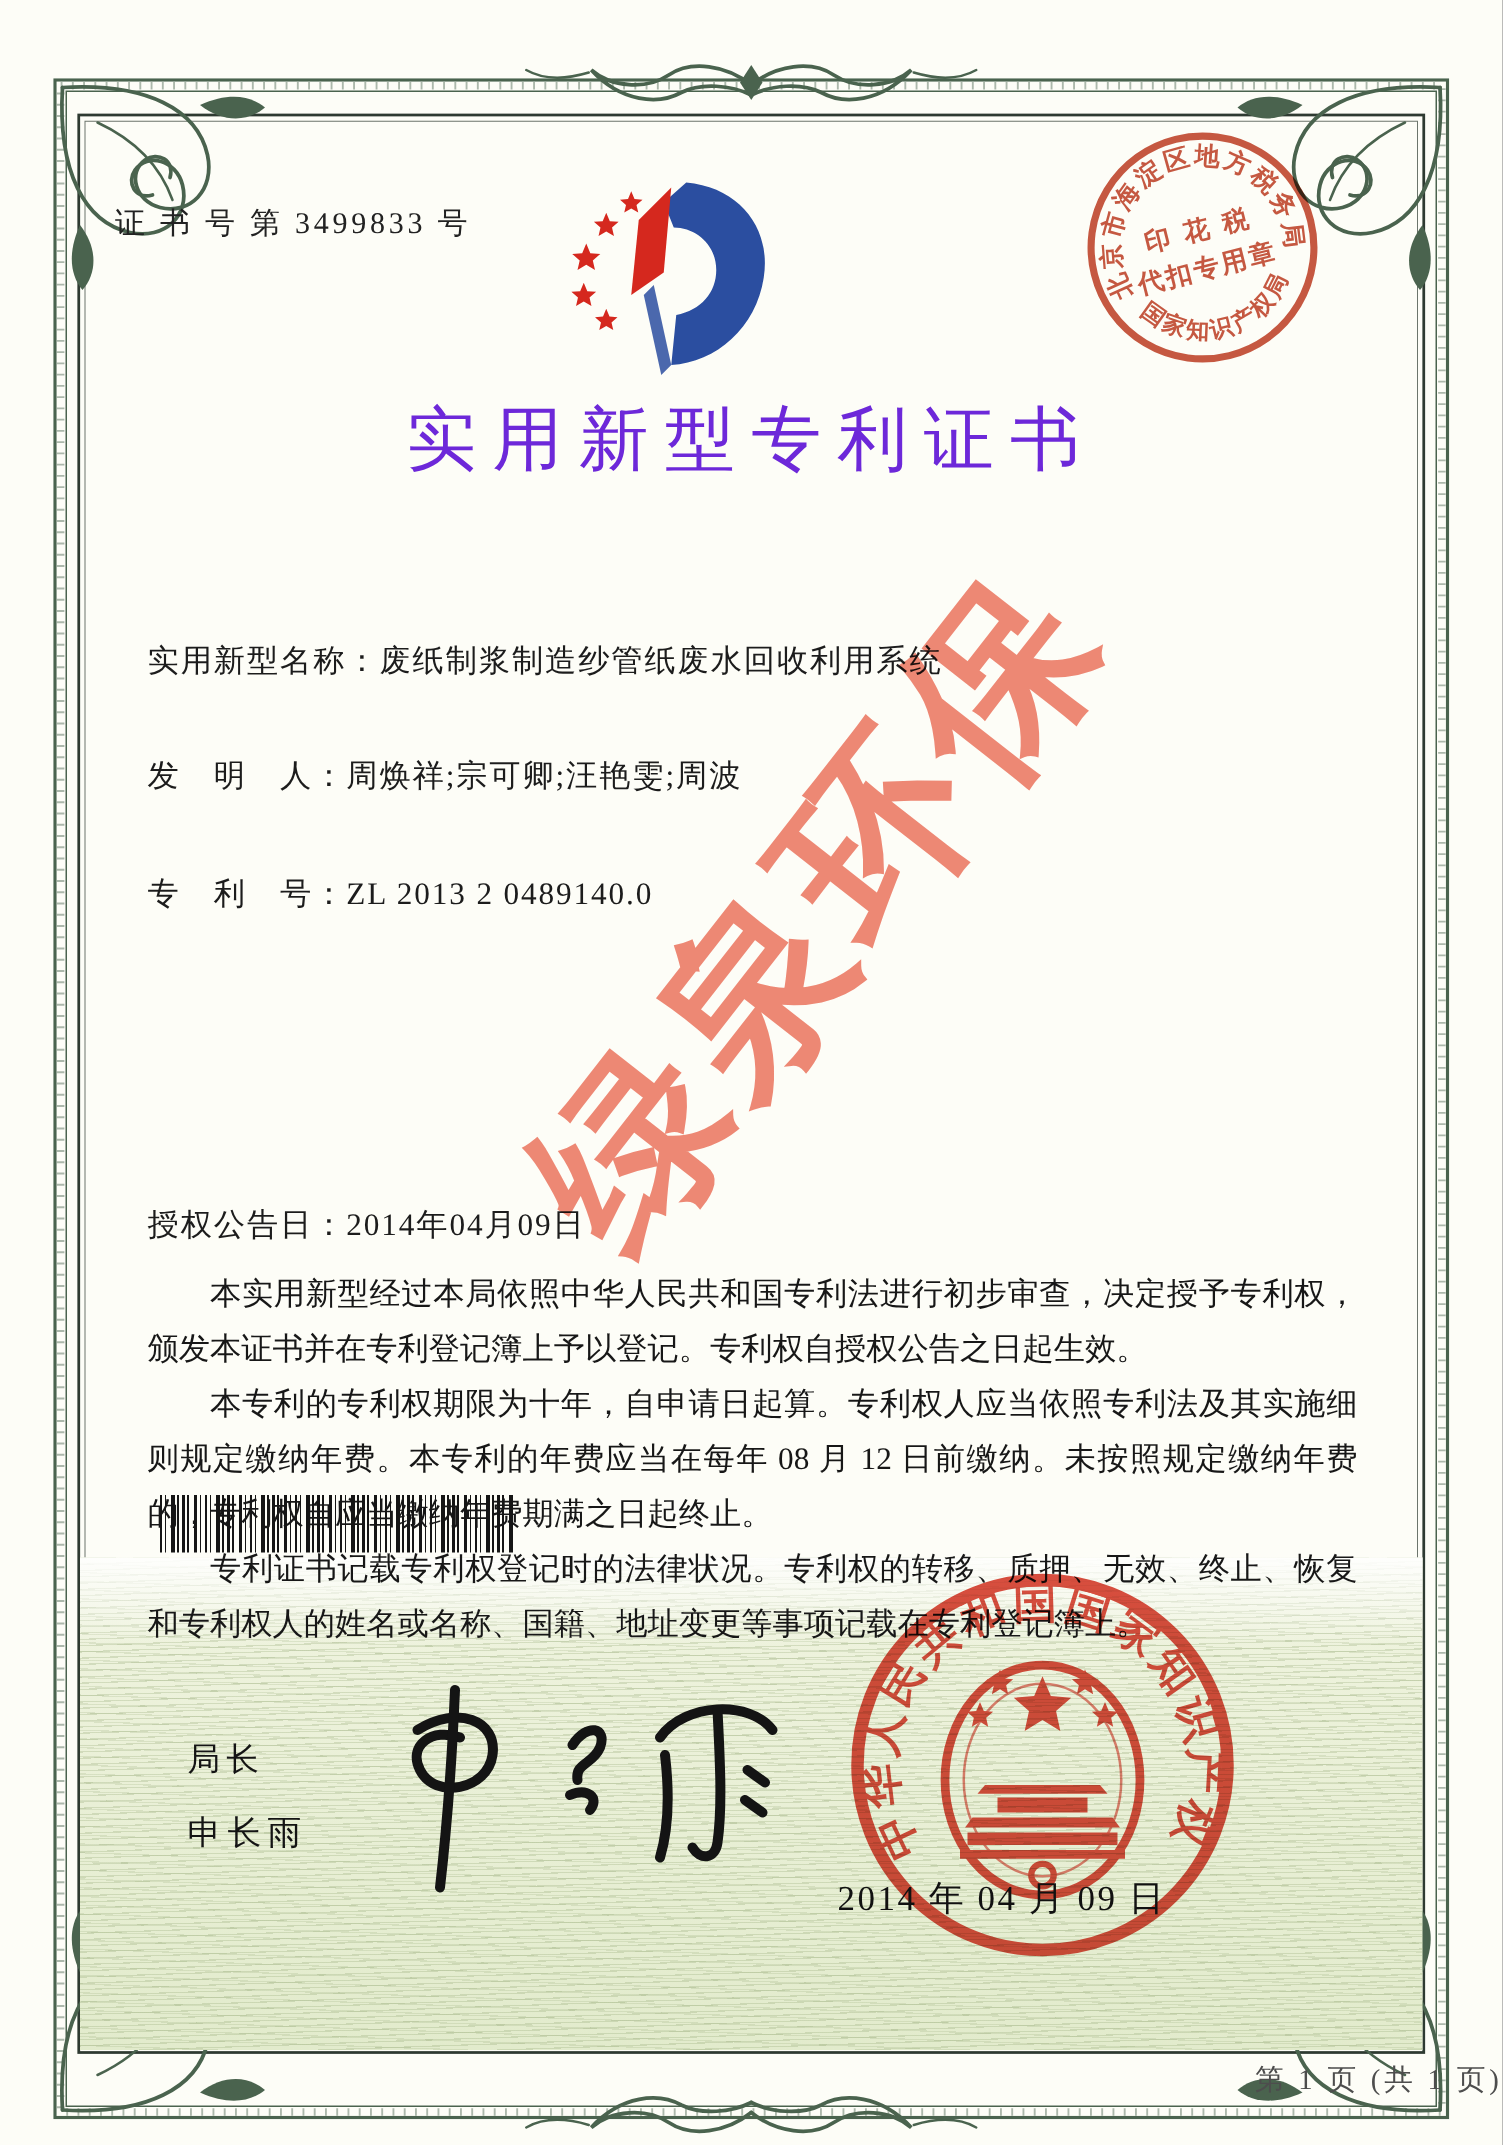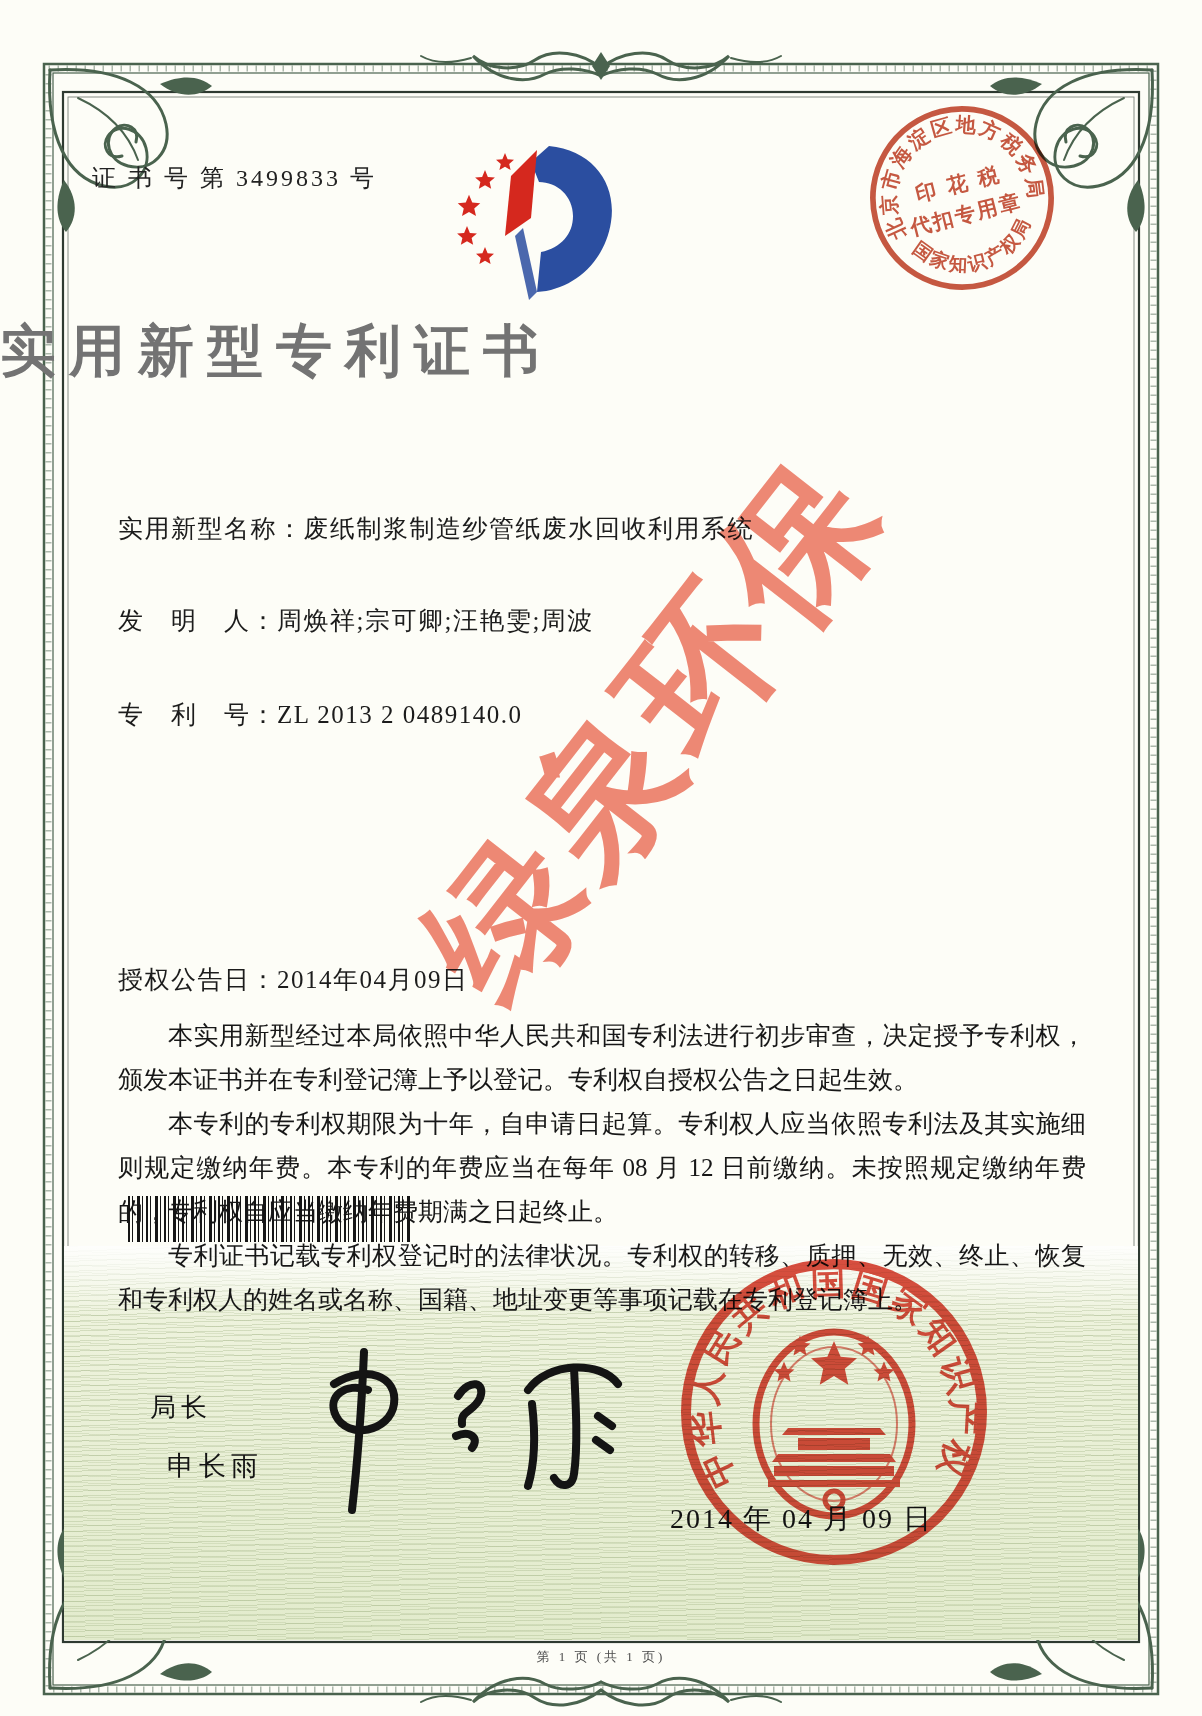--- a/index.html
+++ b/index.html
@@ -15,22 +15,22 @@
   .guilloche{
     left:64px;top:1246px;width:1074px;height:394px;
     background:
       linear-gradient(to bottom, rgba(255,255,254,.95), rgba(255,255,255,0) 70px),
       repeating-linear-gradient(178deg, rgba(148,168,118,.30) 0 1px, rgba(0,0,0,0) 1px 5px),
       repeating-linear-gradient(182deg, rgba(148,168,118,.22) 0 1px, rgba(0,0,0,0) 1px 7px),
       linear-gradient(to bottom,#f0f4e0,#e2ebcc);
   }
   
   .cert-number{left:92px;top:162px;font-size:24px;letter-spacing:3px;color:#222;}
-  .title{left:0;right:0;top:314px;text-align:left;font-size:56px;font-weight:700;
-         letter-spacing:13px;color:#737373;}
+  .title{left:0;right:0;top:314px;text-align:center;font-size:56px;font-weight:400;
+         letter-spacing:13px;color:#6d28d9;}
   .field{left:118px;font-size:25px;letter-spacing:1.5px;color:#1c1c1c;white-space:nowrap;}
   .f1{top:512px}.f2{top:604px}.f3{top:698px}.f4{top:788px}.f5{top:878px}.f6{top:963px}
   .body-text{left:118px;top:1014px;width:968px;font-size:25px;line-height:44px;
              text-align:justify;color:#171717;}
   .body-text p{margin:0;text-indent:2em;}
   
   .watermark{
     left:462px;top:878px;font-size:150px;font-weight:700;white-space:nowrap;
     color:rgba(233,92,68,.72);letter-spacing:8px;
     transform:rotate(-52deg);transform-origin:0 50%;
@@ -40,31 +40,31 @@
   .barcode{
     left:128px;top:1196px;width:284px;height:46px;
     background:repeating-linear-gradient(90deg,
       #151515 0 2px,transparent 2px 4px,
       #151515 4px 5px,transparent 5px 9px,
       #151515 9px 12px,transparent 12px 14px,
       #151515 14px 15px,transparent 15px 18px);
   }
   
   .director-role{left:150px;top:1390px;font-size:26px;letter-spacing:5px;color:#141414;}
-  .director-name{left:150px;top:1448px;font-size:27px;letter-spacing:5px;color:#141414;margin-left:17px;}
+  .director-name{left:150px;top:1448px;font-size:27px;letter-spacing:5px;color:#141414;}
   .signature-svg{left:282px;top:1338px;width:370px;height:178px;z-index:6;}
   
   .tax-stamp-svg{left:848px;top:84px;width:228px;height:228px;transform:rotate(-14deg);
                  opacity:.92;mix-blend-mode:multiply;}
   .cnipa-seal-svg{left:650px;top:1228px;width:368px;height:368px;opacity:.9;
                   mix-blend-mode:multiply;z-index:6;}
   .seal-date{left:670px;top:1500px;font-size:28px;letter-spacing:2px;color:#111;z-index:7;}
   .logo-svg{left:445px;top:140px;width:176px;height:168px;}
   
-  .footer{left:0;right:0;top:1648px;text-align:center;font-size:13px;
+  .footer{left:0;right:0;top:1648px;text-align:right;font-size:23px;
           letter-spacing:3px;color:#4d4d4d;}
 </style>
 </head>
 <body>
 
 <div class="page">
 
   <svg class="abs frame-svg" viewBox="0 0 1202 1716" xmlns="http://www.w3.org/2000/svg">
     <defs>
       <g id="orn" stroke="#4a634e" stroke-width="3" fill="none" stroke-linecap="round">

